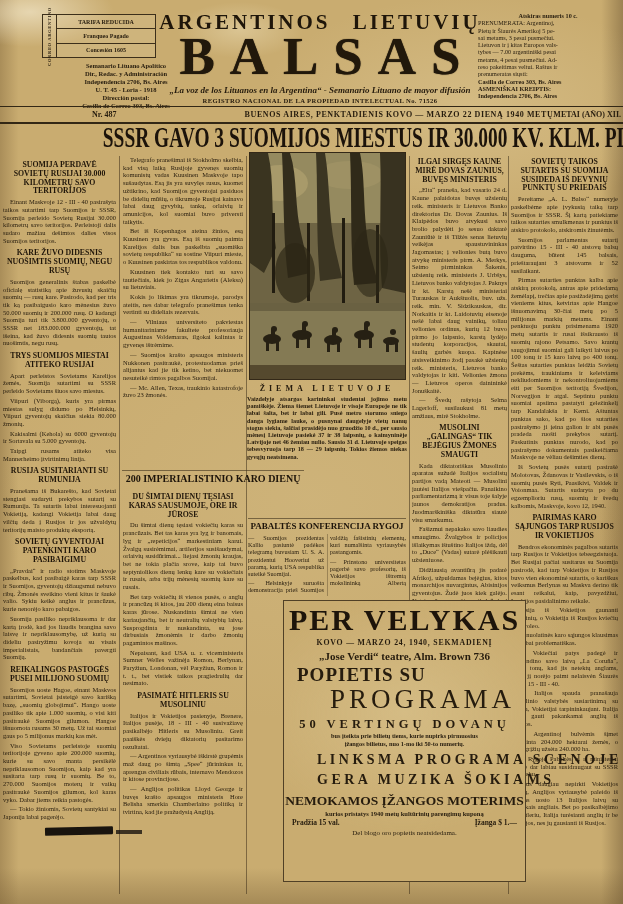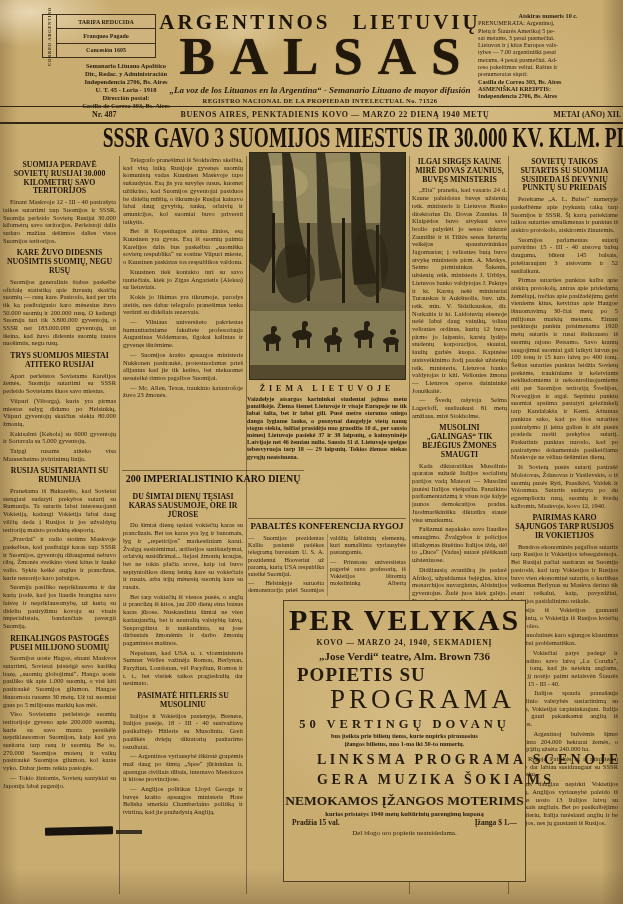--- a/index.html
+++ b/index.html
@@ -28,21 +28,21 @@
   .mast-top{font-size:21px;font-weight:bold;letter-spacing:3px;word-spacing:14px;white-space:nowrap;color:#1f160a;}
   .mast-main{font-size:53px;font-weight:bold;letter-spacing:15px;padding-left:15px;line-height:.92;margin-top:-3px;color:#21180b;text-shadow:0 0 1px #21180b;}
   .tagline{left:140px;top:85px;width:360px;text-align:center;font-style:italic;font-weight:bold;font-size:9px;white-space:nowrap;}
   .registro{left:140px;top:97px;width:360px;text-align:center;font-weight:bold;font-size:6.6px;letter-spacing:.4px;white-space:nowrap;}
   .subsc{left:478px;top:12px;width:140px;font-size:6.2px;line-height:7.3px;font-weight:500;}
   .subsc div:first-child{text-align:center;font-weight:bold;}
   .subsc div:nth-child(n+10){font-weight:bold;}
   .dateline{left:0;top:106px;width:623px;height:15px;border-top:1px solid #322715;border-bottom:2px solid #322715;
     display:flex;align-items:center;font-weight:bold;font-size:8px;white-space:nowrap;padding-left:14px;}
   .dl-issue{padding-left:78px;}
-  .dl-date{flex:1;text-align:center;letter-spacing:.6px;}
+  .dl-date{flex:1;text-align:right;letter-spacing:.6px;}
   .dl-year{padding-right:16px;}
   
   .headline{left:0;top:121px;width:623px;height:34px;text-align:center;font-weight:bold;font-size:29px;
     white-space:nowrap;transform:scaleX(.67);transform-origin:50% 0;color:#1c130a;letter-spacing:0px;}
   
   .vrule{width:1px;top:156px;height:738px;background:rgba(62,48,26,.55);}
   .col{overflow:hidden;}
   .col h3{font-size:7.8px;line-height:8.8px;margin:5px 2px 2px;text-align:center;font-weight:bold;color:#20160a;}
   .col p{font-size:6.5px;line-height:7.7px;margin:0 0 2px;text-indent:7px;text-align:justify;color:#2b2010;}
   .band{font-weight:bold;background:rgba(201,172,112,.0);border-top:1px solid rgba(62,48,26,.6);
@@ -148,20 +148,21 @@
         <p>Apart perleistos Sovietams Karelijos žemės, Suomija sutartimi su SSSR perleido Sovietams šiuos savo miestus.</p>
         <p>Viipuri (Viborgą), kuris yra pirmas miestas sulyg didumo po Helsinkių, Viipuri gyventojų skaičius siekia 80.000 žmonių.</p>
         <p>Kakisalmi (Kehola) su 6000 gyventojų ir Sortavala su 5.000 gyventojų.</p>
         <p>Taipgi rusams atiteko visa Mannerheimo įtvirtinimų linija.</p>
       </article>
       <article>
         <h3>RUSIJA SUSITARIANTI SU RUMUNIJA</h3>
         <p>Pranešama iš Bukarešto, kad Sovietai stengiasi sudaryti prekybos sutartį su Rumunija. Ta sutartis labai interesuojanti Vokietiją, kadangi Vokietija labai daug vilčių deda į Rusijos ir jos užvaldytų teritorijų maisto produktų eksportą.</p>
       </article>
       <article>
+        <h3>SOVIETŲ GYVENTOJAI PATENKINTI KARO PASIBAIGIMU</h3>
         <p>„Pravdai“ ir radio stotims Maskvoje paskelbus, kad pasibaigė karas tarp SSSR ir Suomijos, gyventojų džiaugsmui nebuvo ribų. Žmonės sveikino vieni kitus ir šaukė valio. Sykiu keikė anglus ir prancūzus, kurie nenorėjo karo pabaigos.</p>
         <p>Suomija pasiliko nepriklausoma ir dar kartą įrodė, kad jos liaudis brangina savo laisvę ir nepriklausomybę, už kurią su dideliu pasiryžimu kovoja su visais imperialistais, bandančiais pavergti Suomiją.</p>
       </article>
       <article>
         <h3>REIKALINGOS PASTOGĖS PUSEI MILIJONO SUOMIŲ</h3>
         <p>Suomijos uoste Hagoe, einant Maskvos sutartimi, Sovietai įsisteigė savo karišką bazę, „suomių globojimui“. Hango uoste pasiliko tik apie 1.000 suomių, o visi kiti pasitraukė Suomijos gilumon. Hangoe išnuomota rusams 30 metų. Už tai suomiai gaus po 5 milijonus markių kas mėt.</p>
         <p>Viso Sovietams perleistoje suomių teritorijoje gyveno apie 200.000 suomių, kurie su savo manta persikėlė nepriklausomon Suomijon, kaip kad yra susitarta tarp rusų ir suomių. Be to, 270.000 Suomijos moterų ir vaikų pasitraukė Suomijos gilumon, kol karas vyko. Dabar jiems reikia pastogės.</p>
         <p>— Tokio žiniomis, Sovietų santykiai su Japonija labai pagerėjo.</p>
       </article>
     </section>

